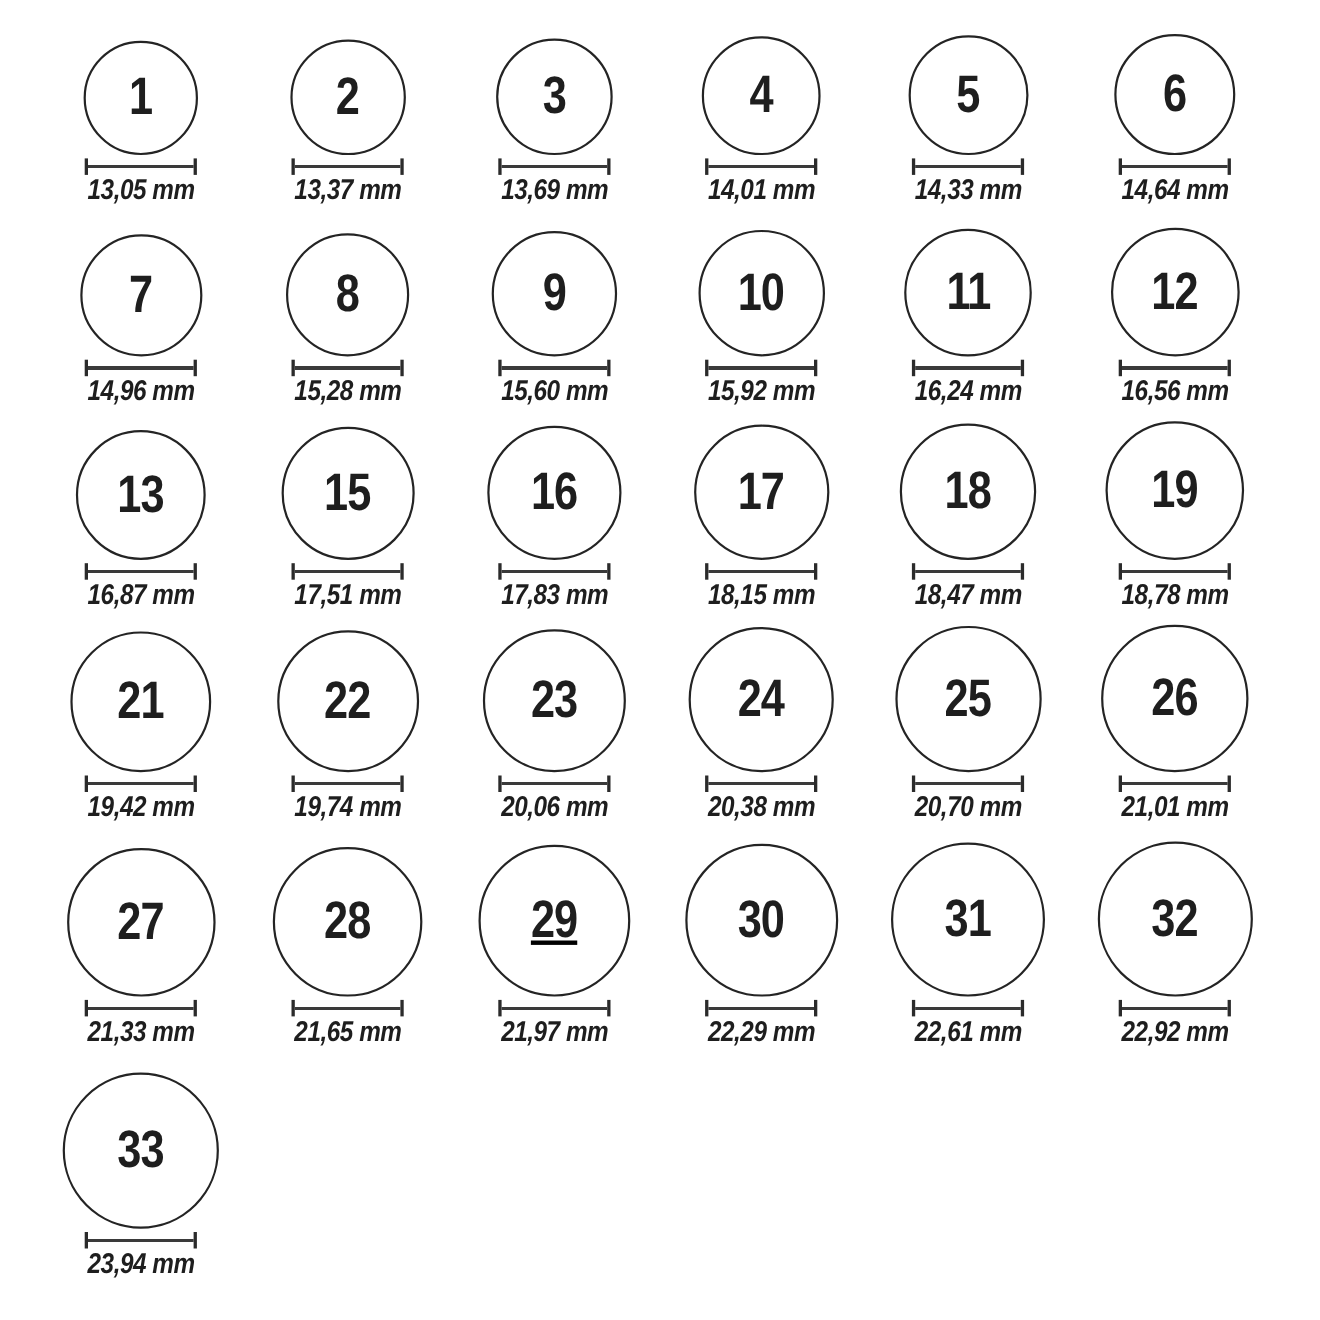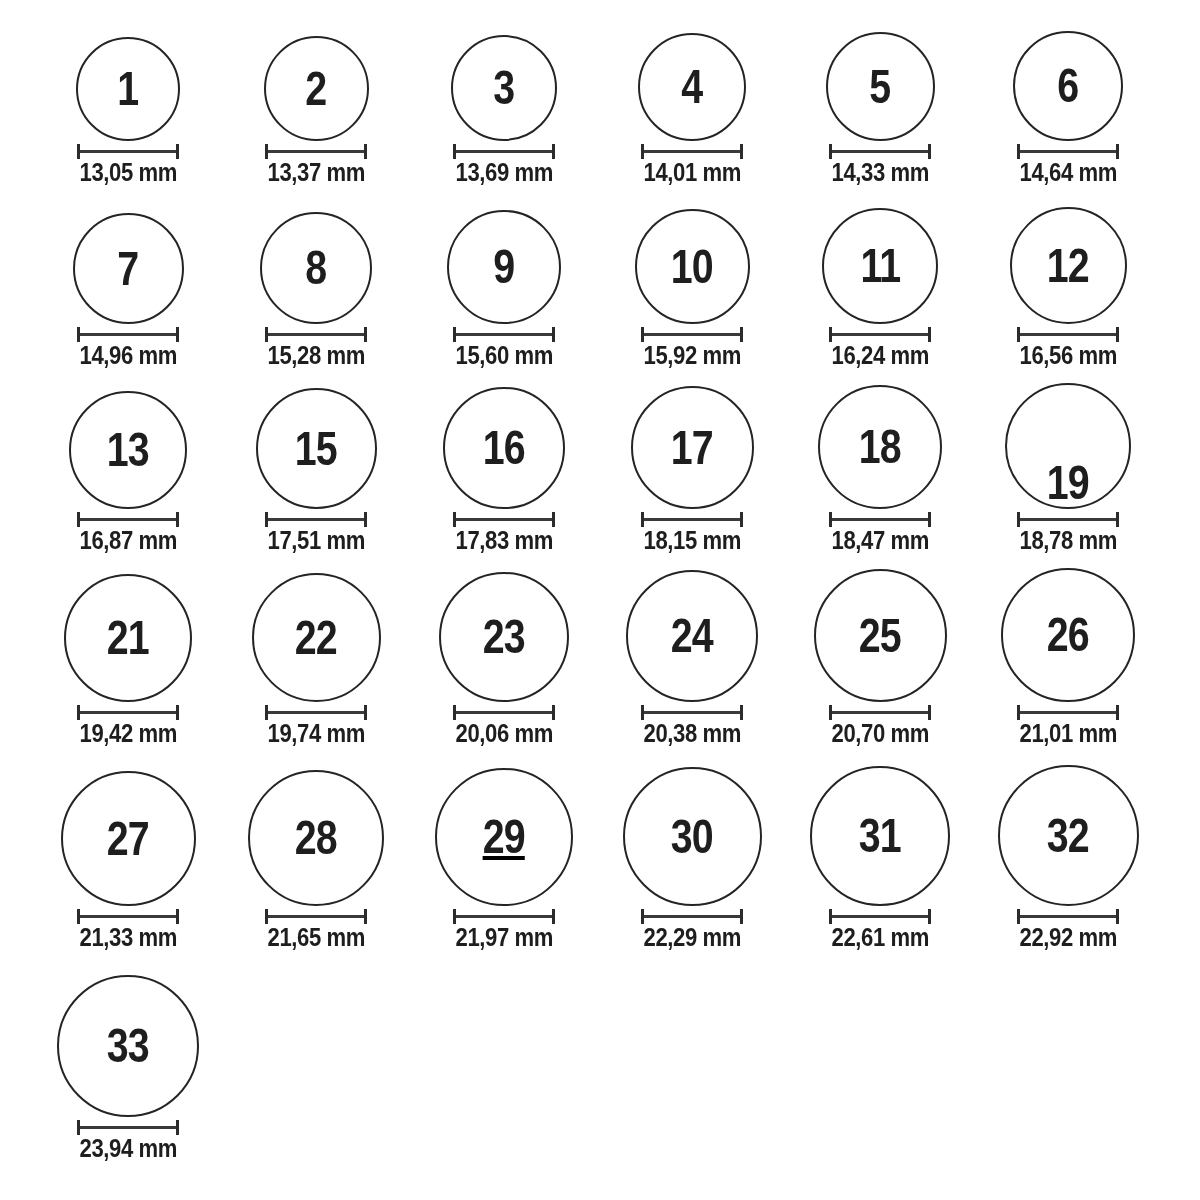--- a/index.html
+++ b/index.html
@@ -53,20 +53,21 @@
       transparent 6px, #3a3a3a 6px, #3a3a3a 9px, transparent 9px);
   }
   .diameter-label {
     font-size: 26px;
     font-weight: bold;
     color: #1e1e1e;
     line-height: 1;
     height: 26px;
     display: flex;
     align-items: center;
+    font-style: italic;
   }
   .diameter-label > span {
     display: inline-block;
     transform: scaleX(0.85);
     letter-spacing: -0.5px;
     white-space: nowrap;
   }
 </style>
 </head>
 <body>
@@ -237,21 +238,21 @@
     <div class="size-circle" style="width: 124px; height: 124px;">
       <span class="size-number">18</span>
     </div>
     <div class="measure-line"></div>
     <div class="diameter-label">
       <span>18,47 mm</span>
     </div>
   </div>
 
   <div class="size-cell">
-    <div class="size-circle" style="width: 126px; height: 126px; align-items: flex-end;">
+    <div class="size-circle" style="width: 126px; height: 126px;">
       <span class="size-number">19</span>
     </div>
     <div class="measure-line"></div>
     <div class="diameter-label">
       <span>18,78 mm</span>
     </div>
   </div>
 
 
   <div class="size-cell">

